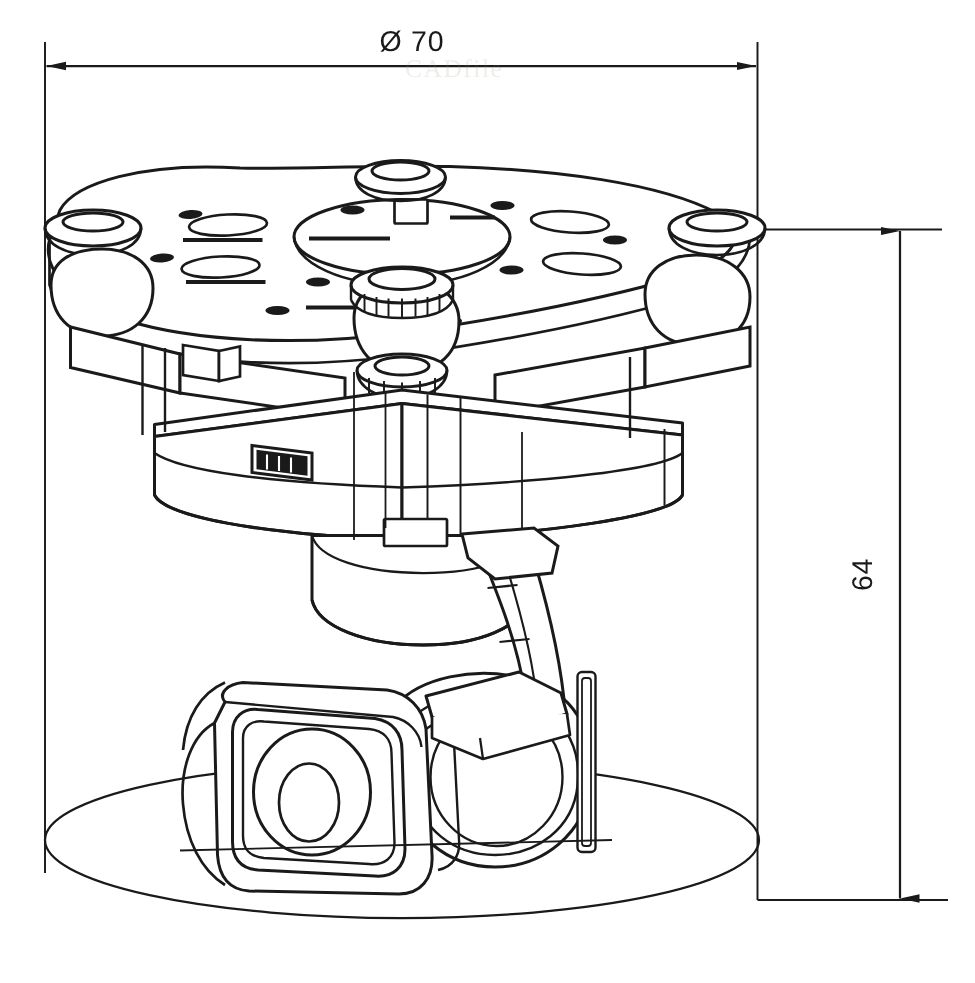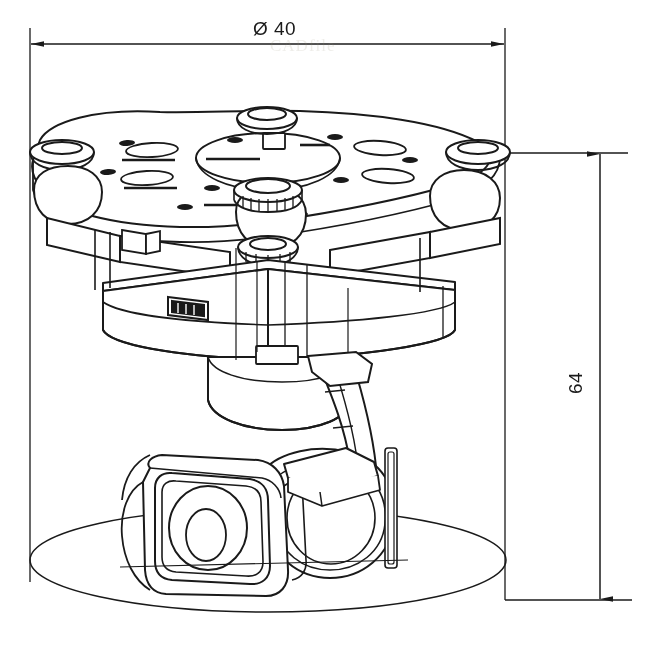--- a/index.html
+++ b/index.html
@@ -339,19 +339,19 @@
     </g>
 
     <g stroke="#1a1a1a" stroke-width="1.6" fill="none">
       <line x1="95" y1="230" x2="95" y2="290"></line>
       <line x1="110" y1="232" x2="110" y2="288"></line>
       <line x1="420" y1="238" x2="420" y2="292"></line>
     </g>
 
   </svg>
 
-  <div class="dim-label" id="dim-top-label">Ø 40</div>
+  <div class="dim-label" id="dim-top-label">Ø 70</div>
 
   <div class="dim-label" id="dim-right-label">64</div>
 
   <div class="wm" id="watermark-top">CADfile</div>
 
 </div>
 
 </body></html>

